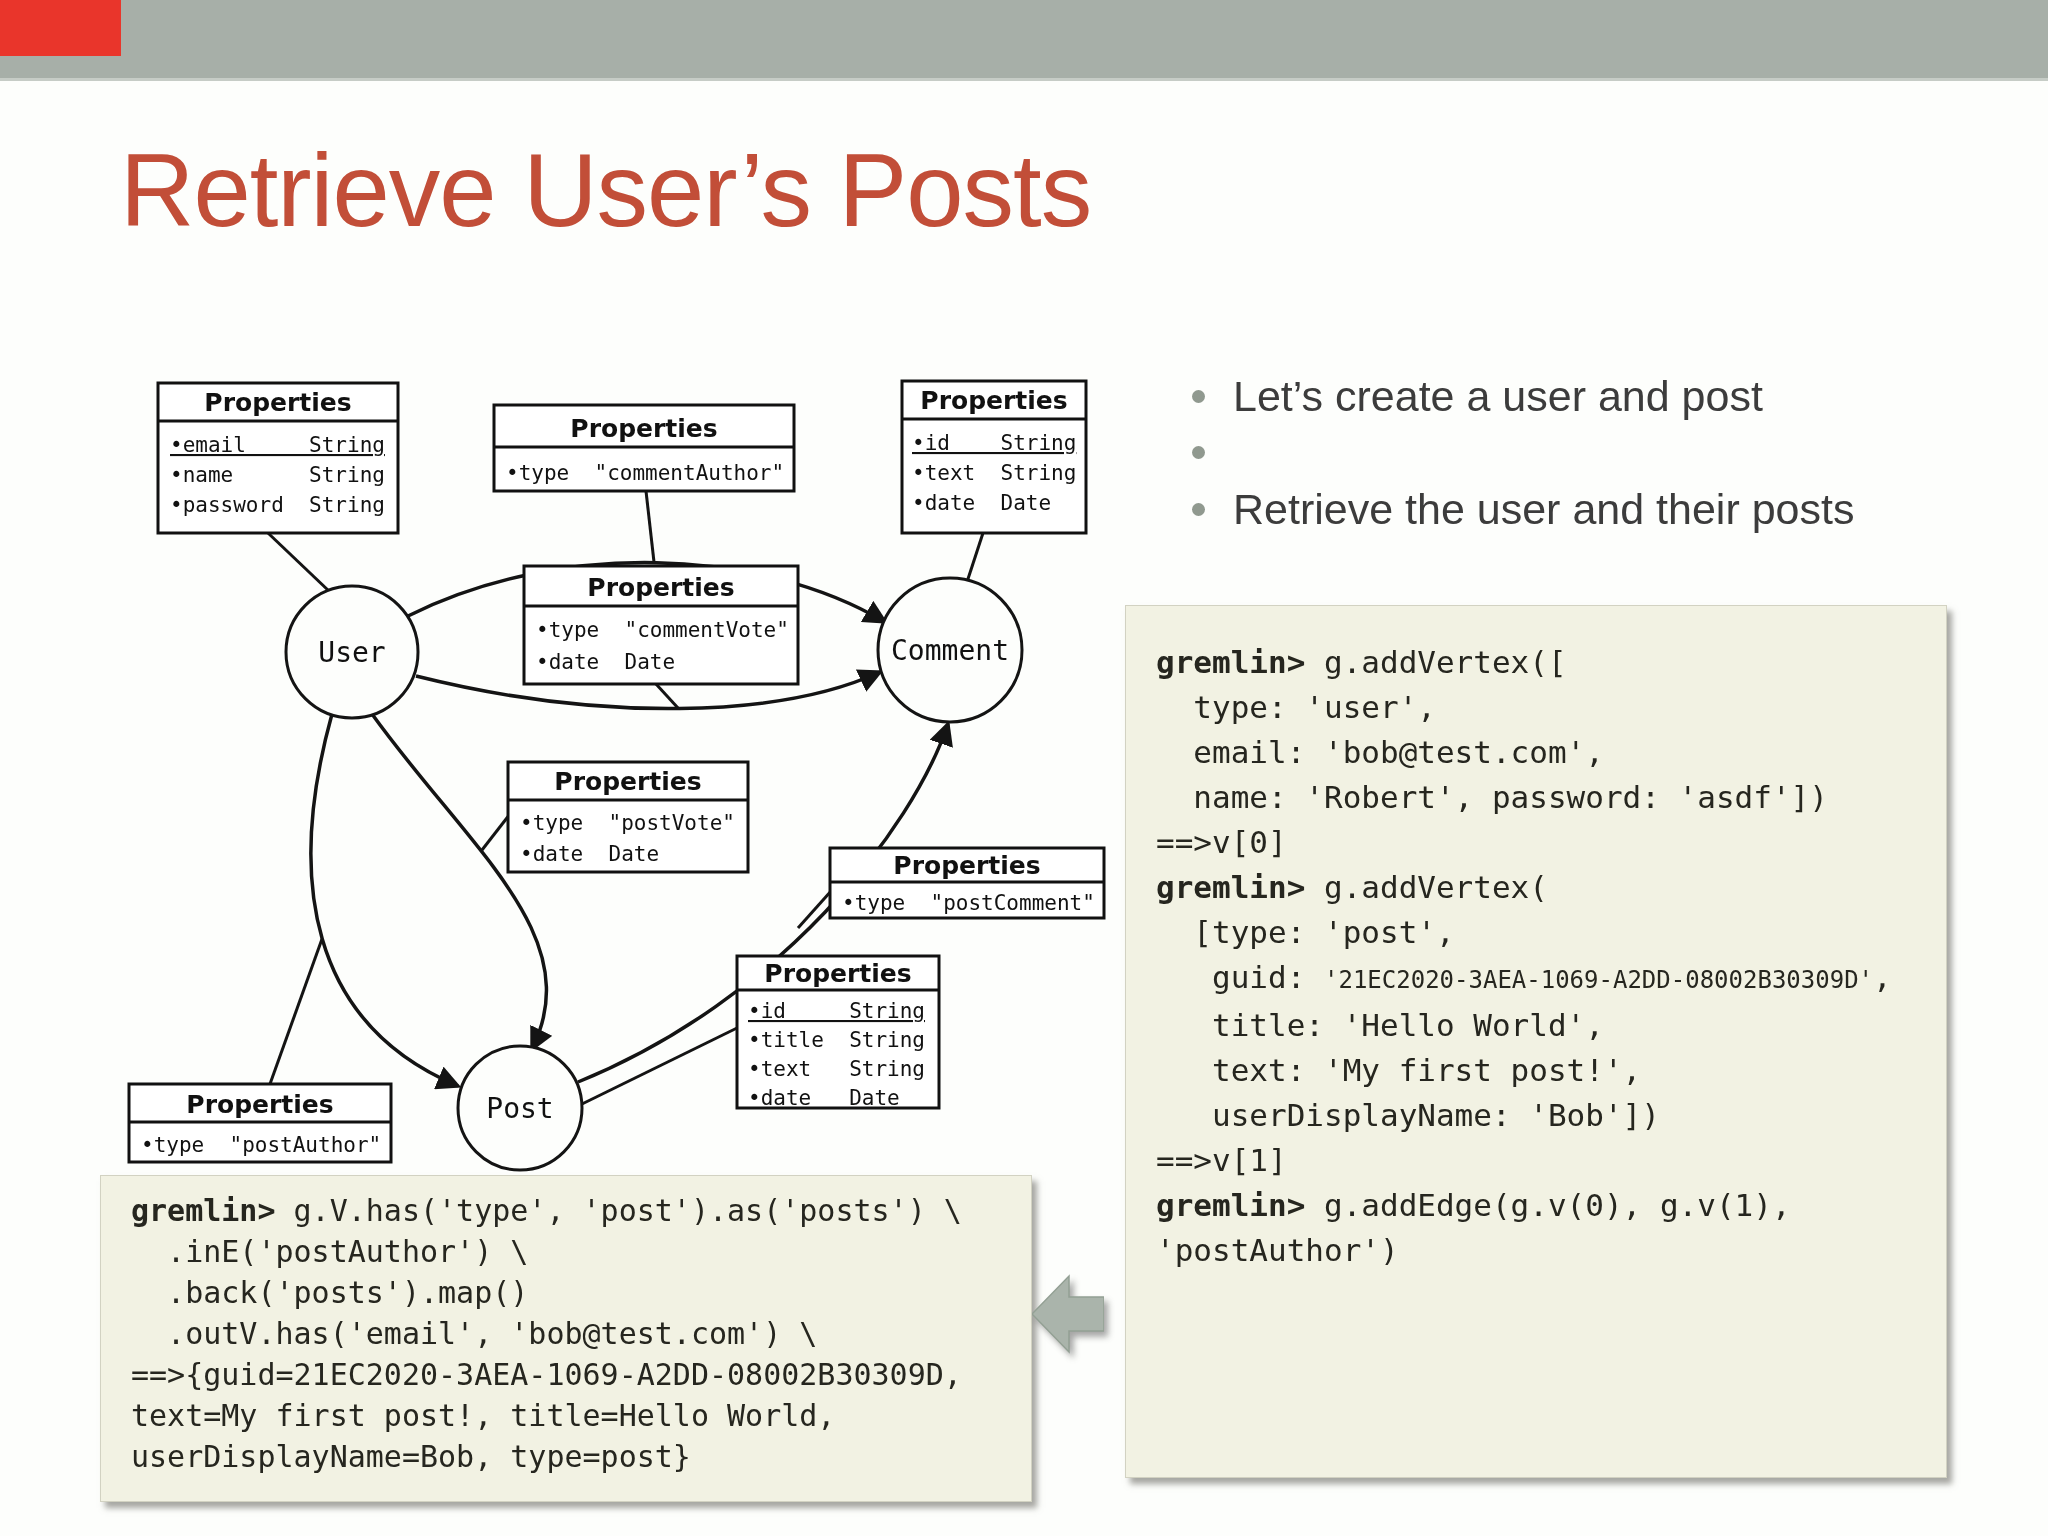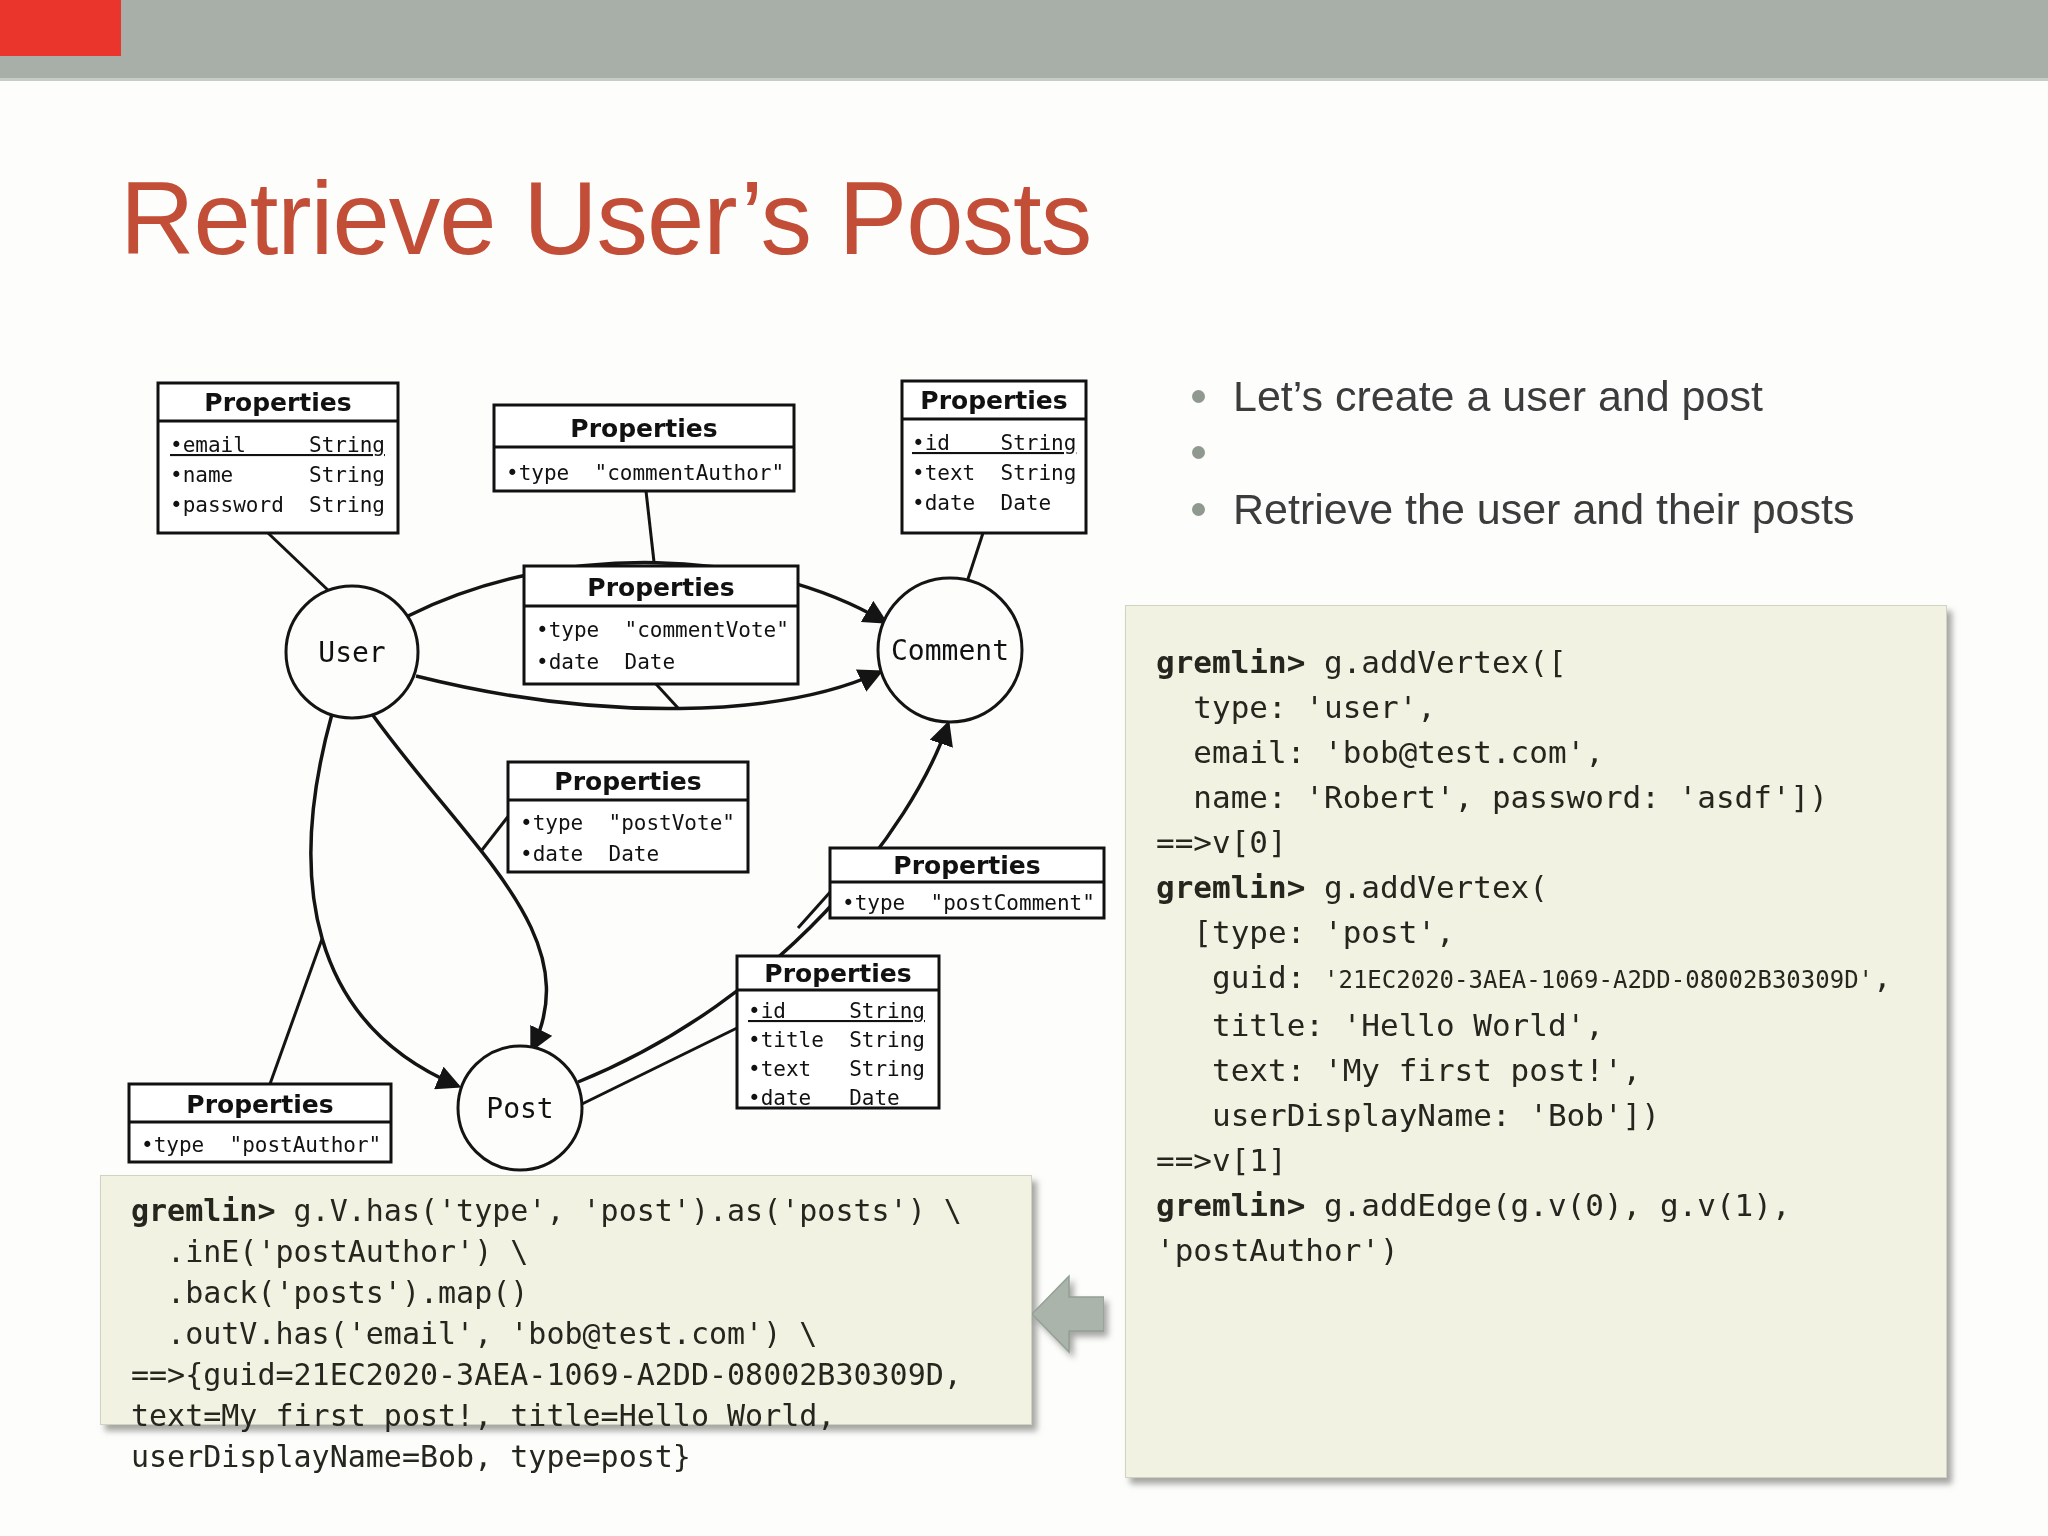--- a/index.html
+++ b/index.html
@@ -12,21 +12,21 @@
   }
   .topbar {
     position:absolute; left:0; top:0; width:2048px; height:81px;
     background:#a7afa8; border-bottom:3px solid #c6ccc6;
   }
   .redbox {
     position:absolute; left:0; top:0; width:121px; height:56px;
     background:#e9352b;
   }
   .title {
-    position:absolute; left:120px; top:160px;
+    position:absolute; left:120px; top:132px;
     font-size:103px; font-weight:400; color:#c24e38; letter-spacing:-1px;
     white-space:nowrap;
   }
   .bullets {
     position:absolute; left:1192px; top:372px;
     display:flex; flex-direction:column; gap:26px;
   }
   .bullet { display:flex; align-items:center; }
   .bullet .dot {
     width:13px; height:13px; border-radius:50%;
@@ -40,21 +40,21 @@
     position:absolute;
     background:#f2f2e3;
     border:1px solid #d2d2c2;
     box-shadow:5px 6px 6px rgba(95,95,88,.55);
     font-family:"DejaVu Sans Mono", monospace;
     color:#26261f;
   }
   .codeblock .cl { white-space:pre; }
   .codeblock b { font-weight:bold; }
   .cb-left {
-    left:100px; top:1175px; width:932px; height:250px;
+    left:100px; top:1175px; width:932px; height:327px;
     padding:14px 0 0 30px; font-size:30px;
   }
   .cb-left .cl { line-height:41px; }
   .cb-right {
     left:1125px; top:605px; width:822px; height:873px;
     padding:34px 0 0 30px; font-size:31px;
   }
   .cb-right .cl { line-height:45px; }
   .sm { font-size:24px; }
   .navarrow {

